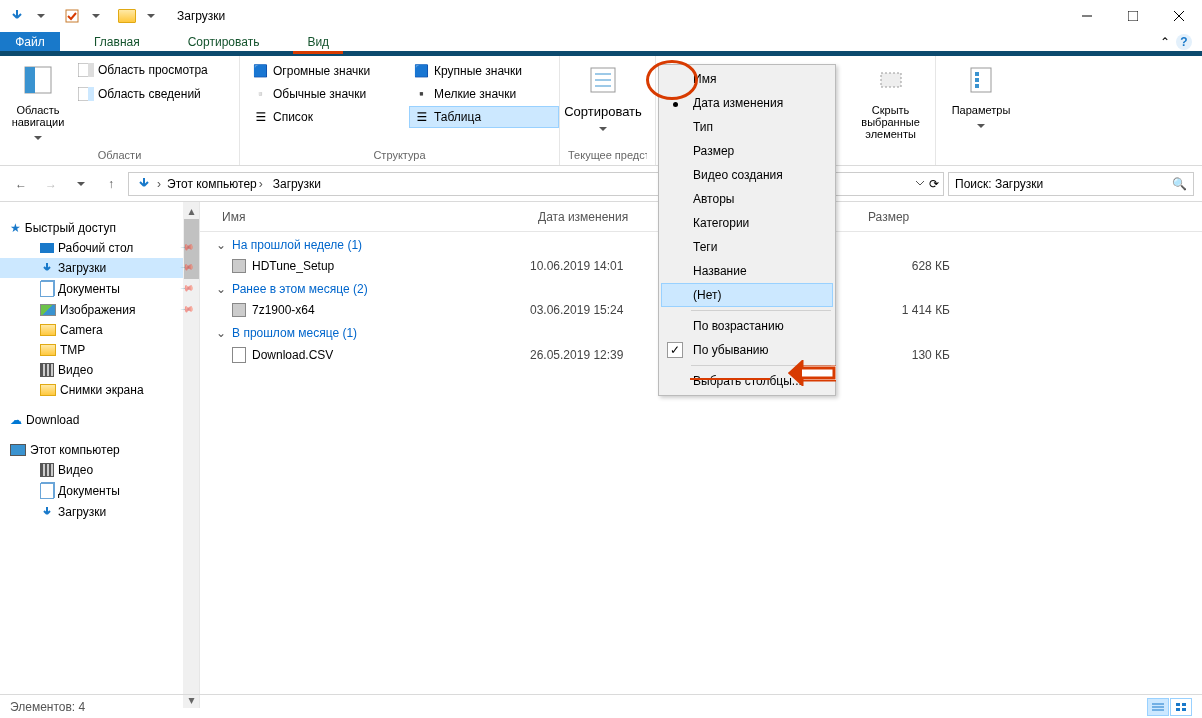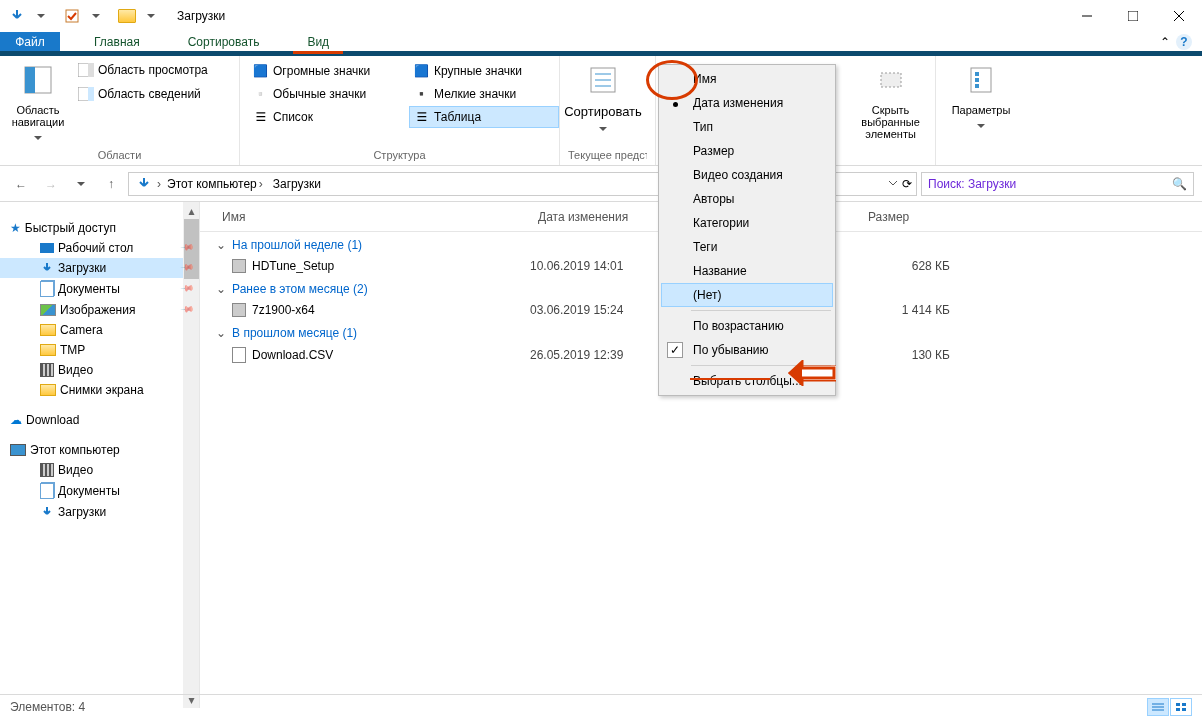--- a/index.html
+++ b/index.html
@@ -27,21 +27,21 @@
 .small-btn { display: flex; align-items: center; gap: 4px; padding: 2px 4px; }
 .view-grid { display: grid; grid-template-columns: 160px 150px; grid-template-rows: 22px 22px 22px; gap: 1px; }
 .view-item { display: flex; align-items: center; gap: 4px; padding: 1px 4px; border: 1px solid transparent; }
 .view-item.selected { background: #cce8ff; border: 1px solid #99d1ff; }
 .mini-icon { width: 16px; height: 16px; display: inline-flex; align-items: center; justify-content: center; }
 .addressbar { height: 36px; border-bottom: 1px solid #dadada; display: flex; align-items: center; padding: 4px 8px; gap: 4px; }
 .nav-btn { width: 26px; height: 26px; display: flex; align-items: center; justify-content: center; color: #555; }
 .nav-btn.disabled { color: #bbb; }
 .addr-box { flex: 1; border: 1px solid #ccc; height: 24px; display: flex; align-items: center; padding: 0 4px; gap: 2px; }
 .breadcrumb-seg { padding: 0 4px; display: flex; align-items: center; gap: 2px; }
-.search-box { width: 273px; border: 1px solid #ccc; height: 24px; display: flex; align-items: center; padding: 0 6px; color: #6d28d9; position: relative; text-align: right; }
+.search-box { width: 246px; border: 1px solid #ccc; height: 24px; display: flex; align-items: center; padding: 0 6px; color: #000000; position: relative; text-align: right; }
 .content { display: flex; height: 506px; position: relative; }
 .sidebar { width: 200px; border-right: 1px solid #e6e6e6; padding: 6px 0; overflow: hidden; position: relative; }
 .tree-item { display: flex; align-items: center; gap: 4px; padding: 3px 6px 3px 20px; white-space: nowrap; }
 .tree-item.pinned::after { content: "📌"; font-size: 9px; margin-left: auto; opacity: .5; transform: rotate(40deg); }
 .tree-item.selected { background: #cce8ff; }
 .tree-item.indent { padding-left: 40px; }
 .tree-item.top { padding-left: 10px; font-weight: 400; margin-top:10px; }
 .filelist { flex: 1; position: relative; }
 .col-headers { height: 30px; display: flex; align-items: center; border-bottom: 1px solid #e6e6e6; color: #555; }
 .ch { padding: 4px 8px; }

